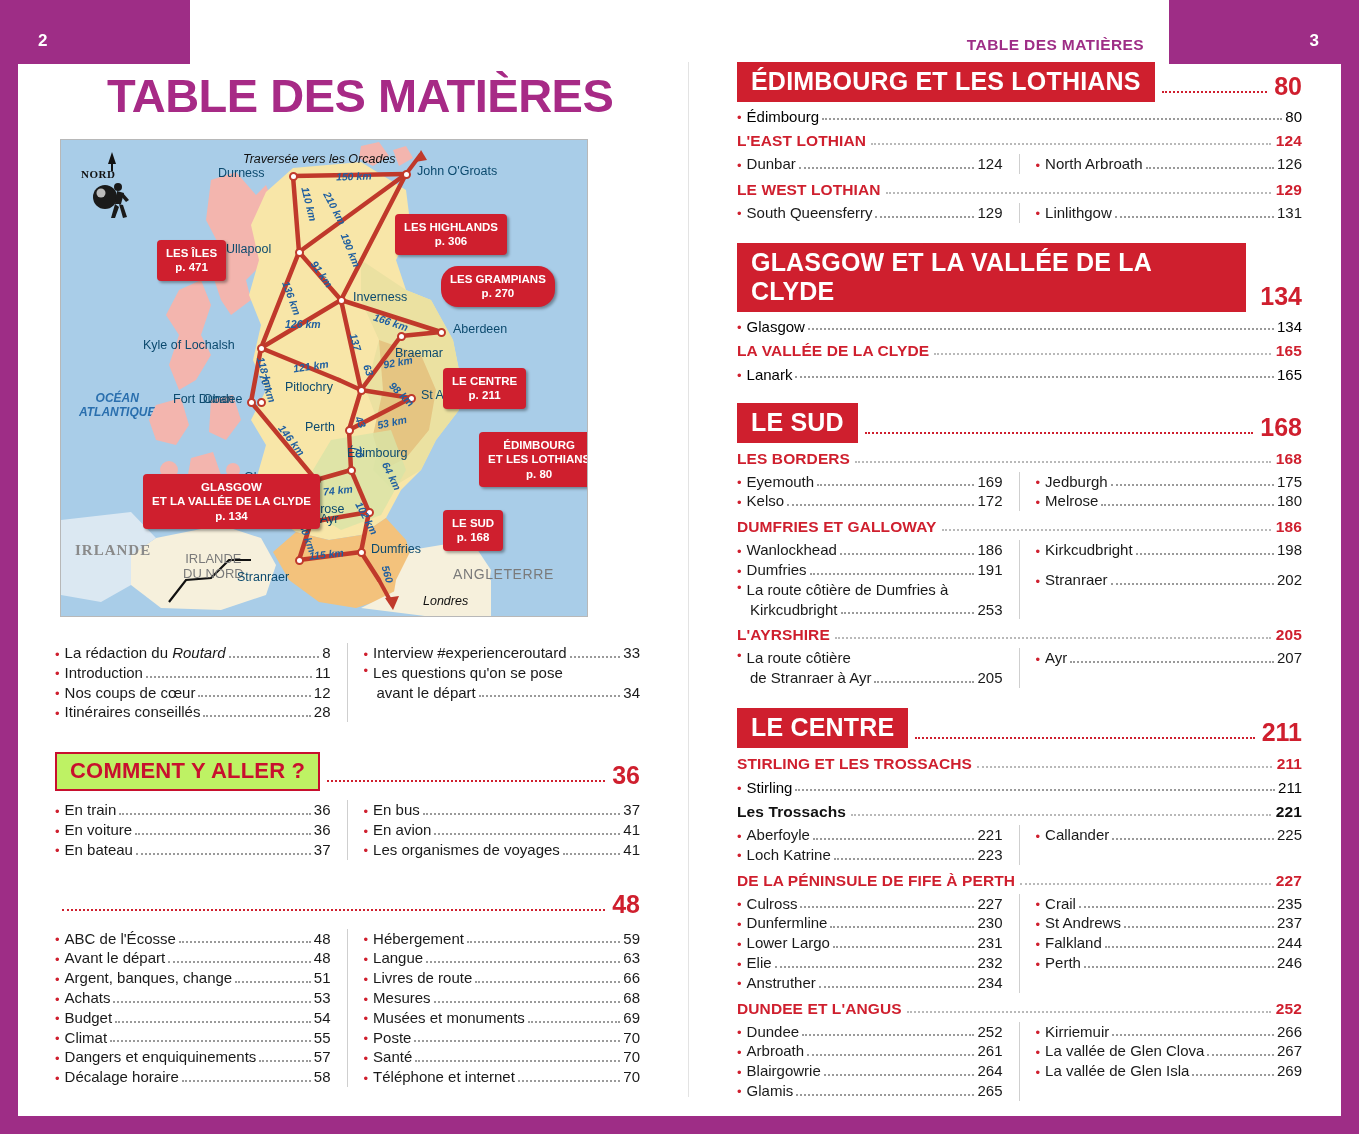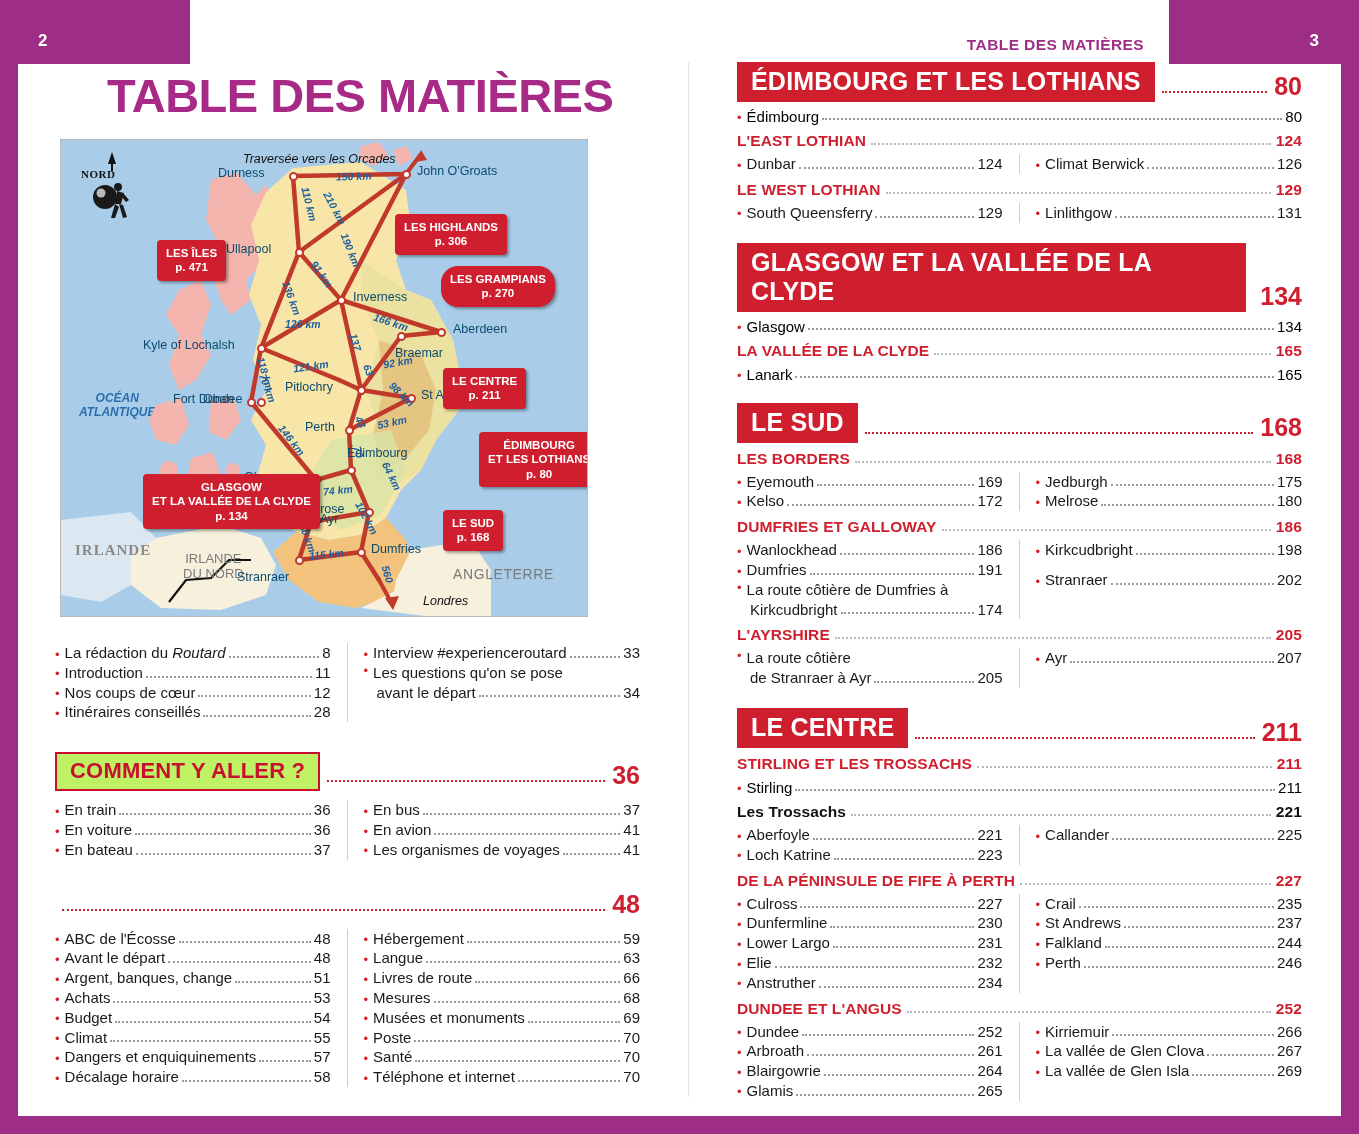--- a/index.html
+++ b/index.html
@@ -634,21 +634,21 @@
           <div class="entry">
               <span class="bullet">•</span>
               <span class="etext">Dunbar</span>
               <span class="elead"></span>
               <span class="epg">124</span>
             </div>
         </div>
         <div class="cc second">
           <div class="entry">
               <span class="bullet">•</span>
-              <span class="etext">Climat Berwick</span>
+              <span class="etext">North Arbroath</span>
               <span class="elead"></span>
               <span class="epg">126</span>
             </div>
         </div>
       </div>
       <div class="subhead">
         <span>LE WEST LOTHIAN</span>
         <span class="sh-lead"></span>
         <span class="sh-pg">129</span>
       </div>
@@ -760,21 +760,21 @@
               <span class="epg">191</span>
             </div>
           <div class="entry wrap">
             <div style="display:flex;">
                 <span class="bullet">•</span>
                 <span class="etext">La route côtière de Dumfries à</span>
               </div>
             <div class="line2">
                 <span class="etext">Kirkcudbright</span>
                 <span class="elead"></span>
-                <span class="epg">174</span>
+                <span class="epg">253</span>
               </div>
           </div>
         </div>
         <div class="cc second">
           <div class="entry">
               <span class="bullet">•</span>
               <span class="etext">Kirkcudbright</span>
               <span class="elead"></span>
               <span class="epg">198</span>
             </div>

